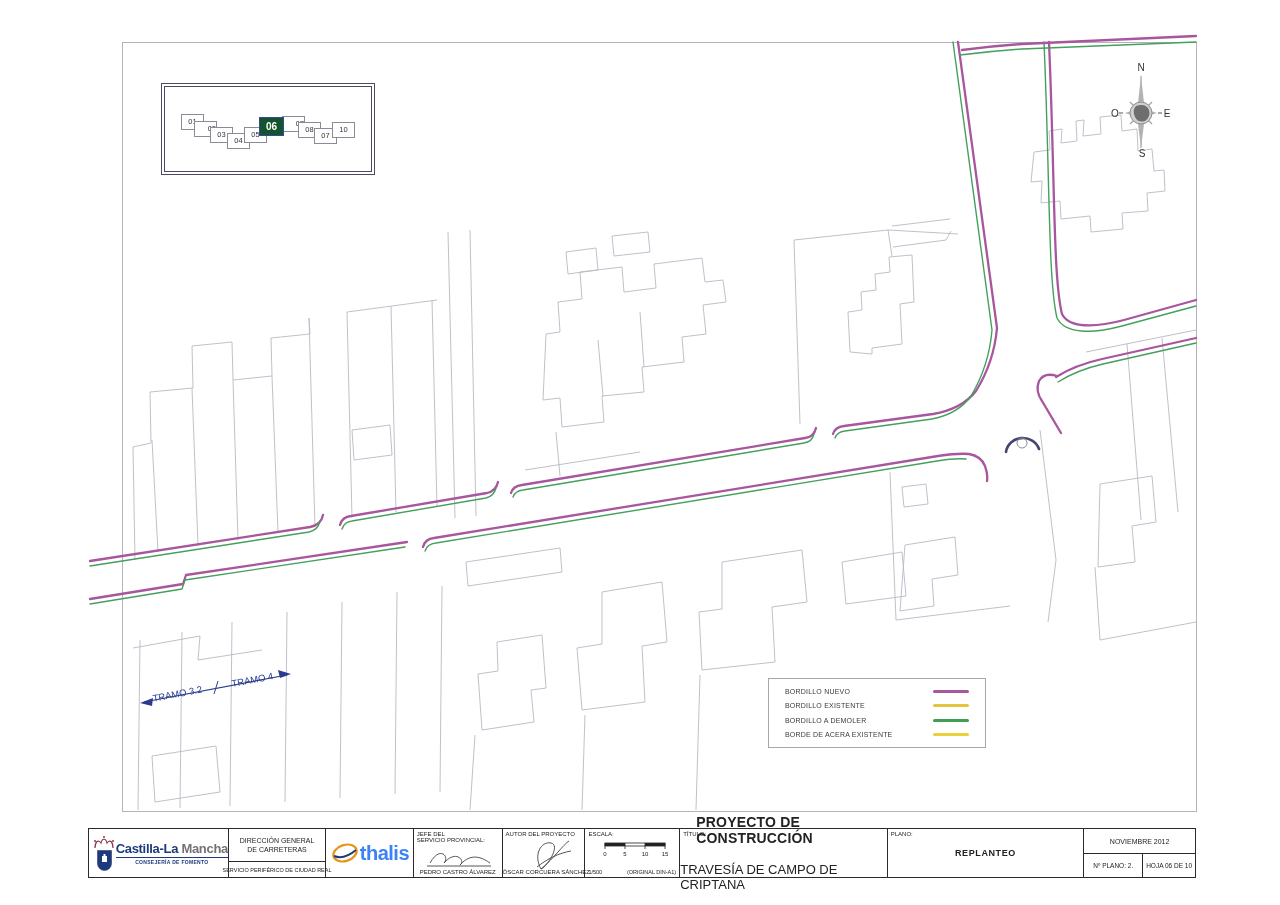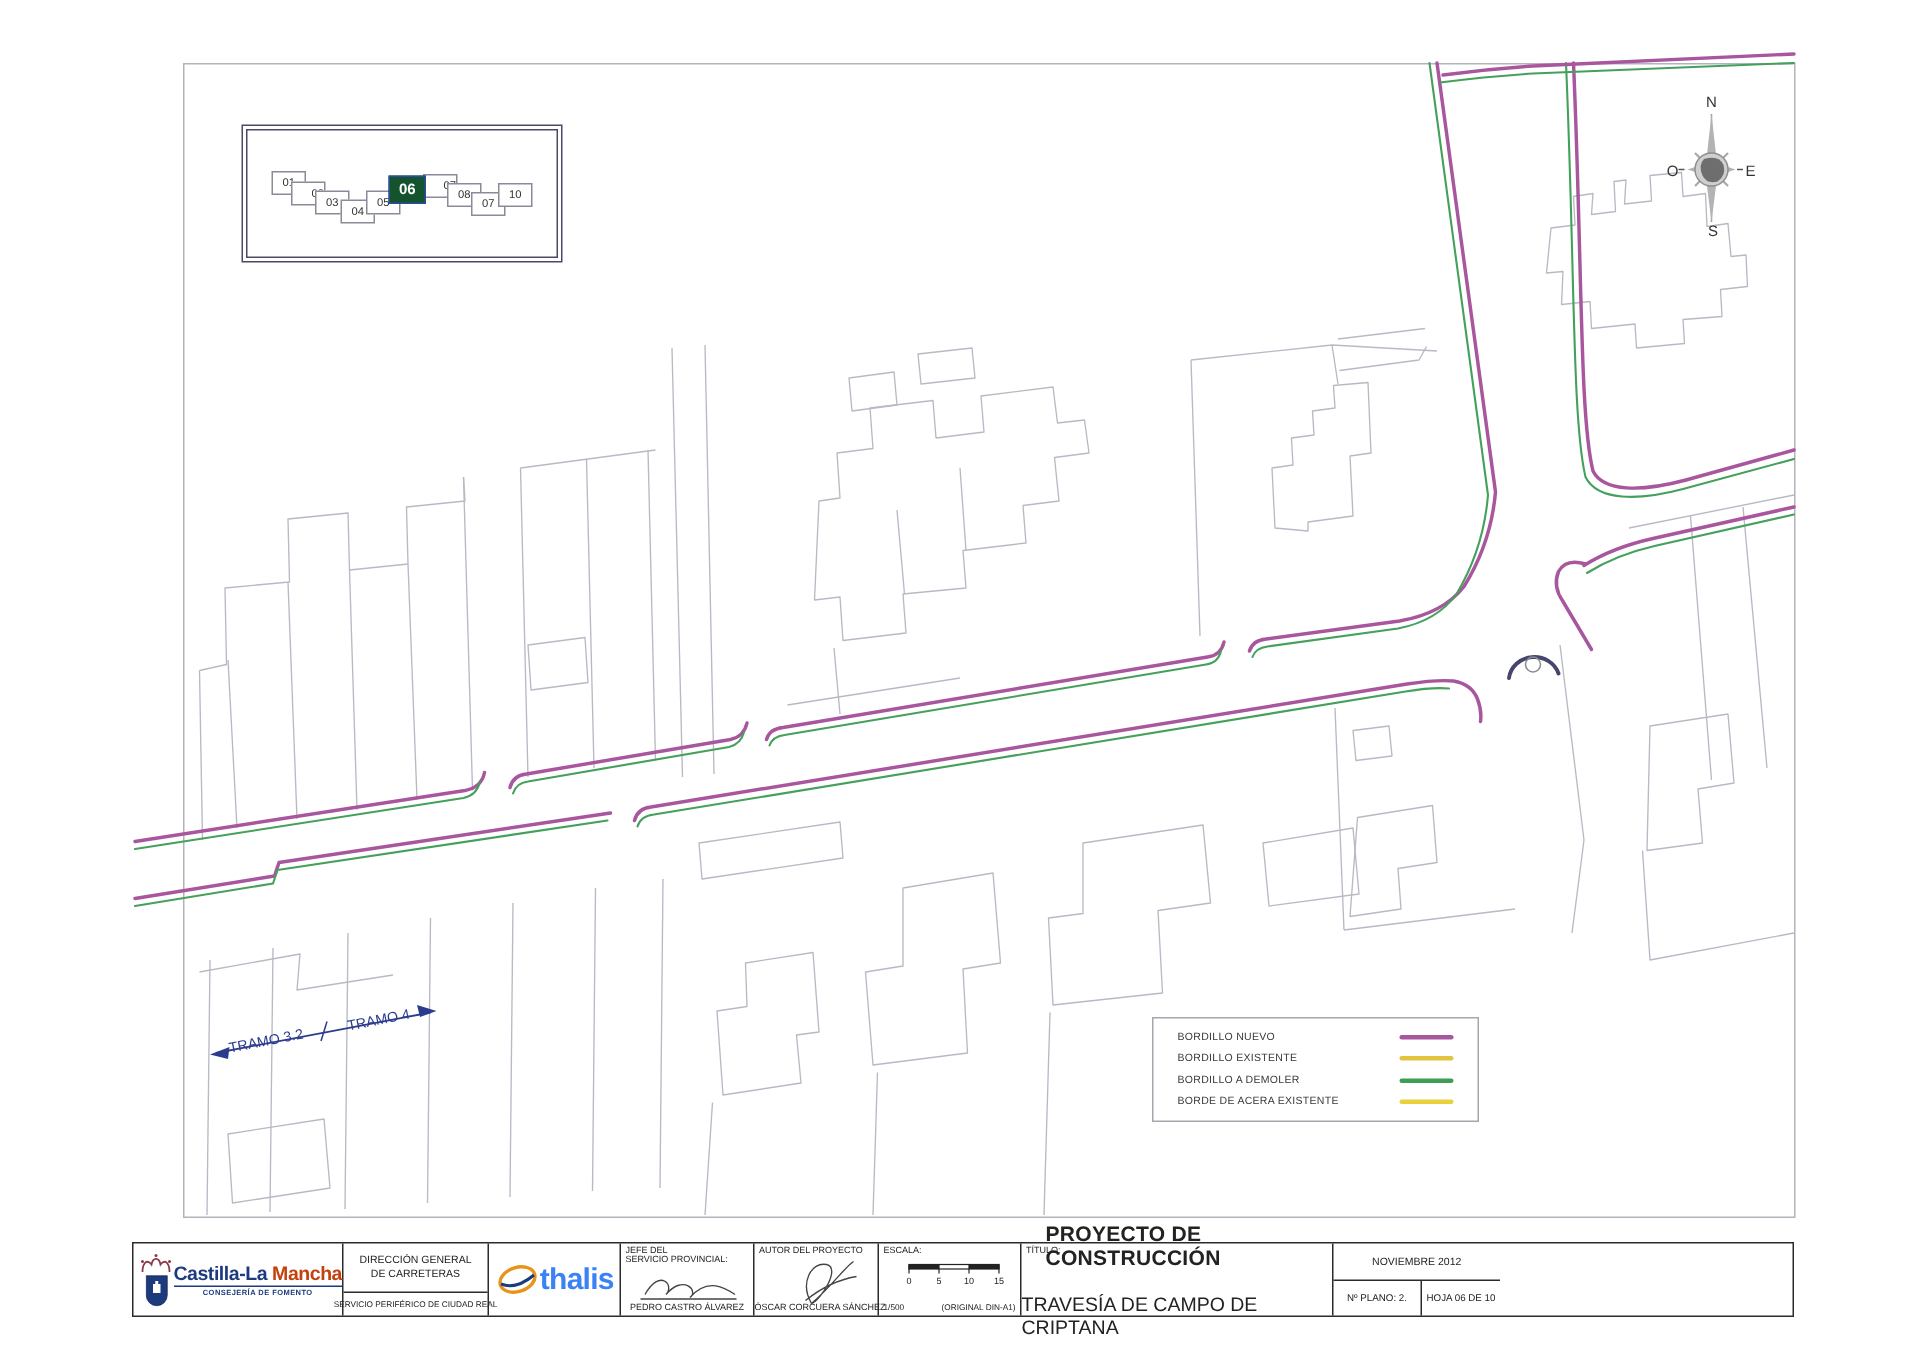--- a/index.html
+++ b/index.html
@@ -27,21 +27,21 @@
   #titleblock{left:88px;top:828px;width:1108px;height:50px;border:1px solid #2b2b2b;background:#fff;
               display:flex;box-sizing:border-box;}
   .tb-cell{border-right:1px solid #2b2b2b;position:relative;box-sizing:border-box;height:100%;}
   .tb-cell:last-child{border-right:none;}
   .tb-label{position:absolute;top:2px;left:3px;font-size:6px;color:#222;}
   .tb-name{position:absolute;bottom:2px;left:0;right:0;text-align:center;font-size:6px;color:#222;white-space:nowrap;}
   #cell-agency{width:140px;display:flex;align-items:center;padding:2px 0 2px 4px;}
   .agency-icons{width:26px;display:flex;flex-direction:column;align-items:center;gap:1px;}
   .agency-text{flex:1;text-align:center;}
   .agency-name{font-size:13px;font-weight:bold;color:#1d3a7c;white-space:nowrap;letter-spacing:-0.3px;}
-  .agency-name .accent{color:#c2410c;text-align:center;}
+  .agency-name .accent{color:#737373;text-align:center;}
   .agency-sub{font-size:5px;font-weight:bold;color:#1d3a7c;border-top:1px solid #1d3a7c;margin-top:1px;padding-top:1px;letter-spacing:0.3px;}
   #cell-dg{width:97px;display:flex;flex-direction:column;}
   .dg-top{flex:1;display:flex;flex-direction:column;justify-content:center;text-align:center;font-size:7px;line-height:9px;border-bottom:1px solid #2b2b2b;}
   .dg-bottom{height:15px;display:flex;align-items:center;justify-content:center;font-size:5.5px;white-space:nowrap;}
   #cell-consultant{width:88px;display:flex;align-items:center;justify-content:center;}
   .thalis-text{font-size:20px;font-weight:bold;color:#3b82f6;letter-spacing:-0.5px;}
   #cell-jefe{width:89px;}
   #cell-autor{width:83px;}
   .sig-svg{position:absolute;left:8px;top:8px;}
   #cell-escala{width:95px;}
@@ -275,20 +275,24 @@
     <div class="escala-ratio">1/500</div>
     <div class="escala-orig">(ORIGINAL DIN-A1)</div>
   </div>
 
   <div class="tb-cell" id="cell-titulo">
     <div class="tb-label">TÍTULO:</div>
     <div class="titulo-1">PROYECTO DE CONSTRUCCIÓN</div>
     <div class="titulo-2">TRAVESÍA DE CAMPO DE CRIPTANA</div>
   </div>
 
+  <div class="tb-cell" id="cell-plano">
+    <div class="tb-label">PLANO:</div>
+    <div class="plano-value">REPLANTEO</div>
+  </div>
 
   <div class="tb-cell" id="cell-fecha">
     <div class="fecha-top">NOVIEMBRE 2012</div>
     <div class="fecha-bottom">
       <div class="fecha-num"><span>Nº PLANO:</span>&nbsp;<span>2.</span></div>
       <div class="fecha-hoja">HOJA 06 DE 10</div>
     </div>
   </div>
 </div>
 

